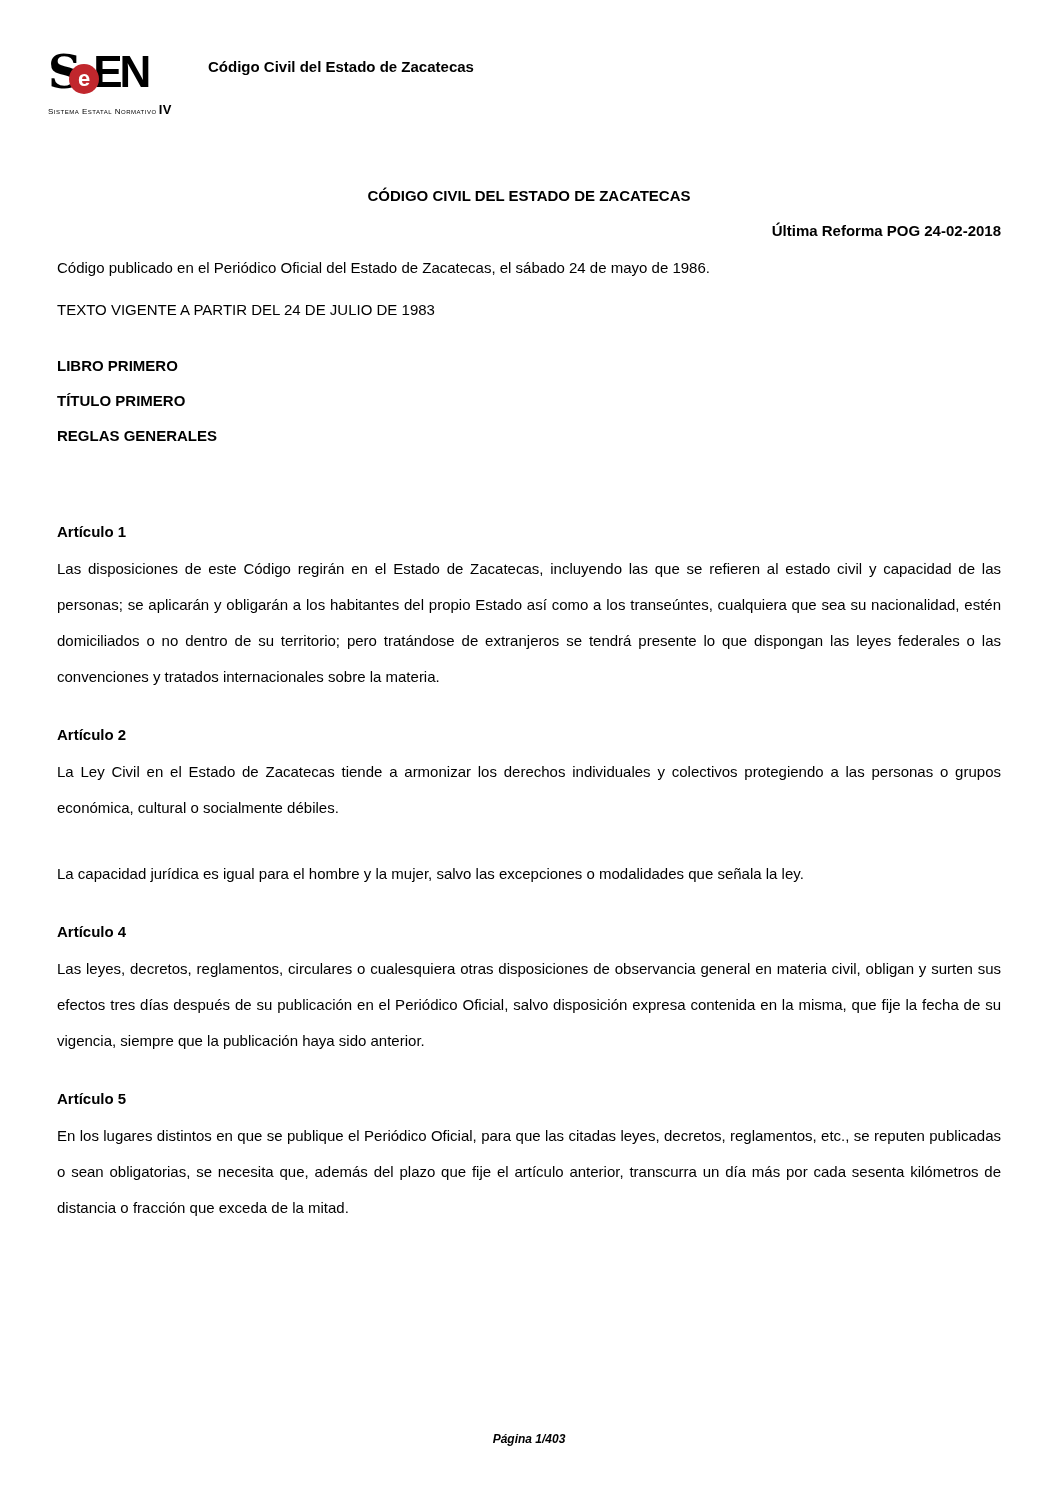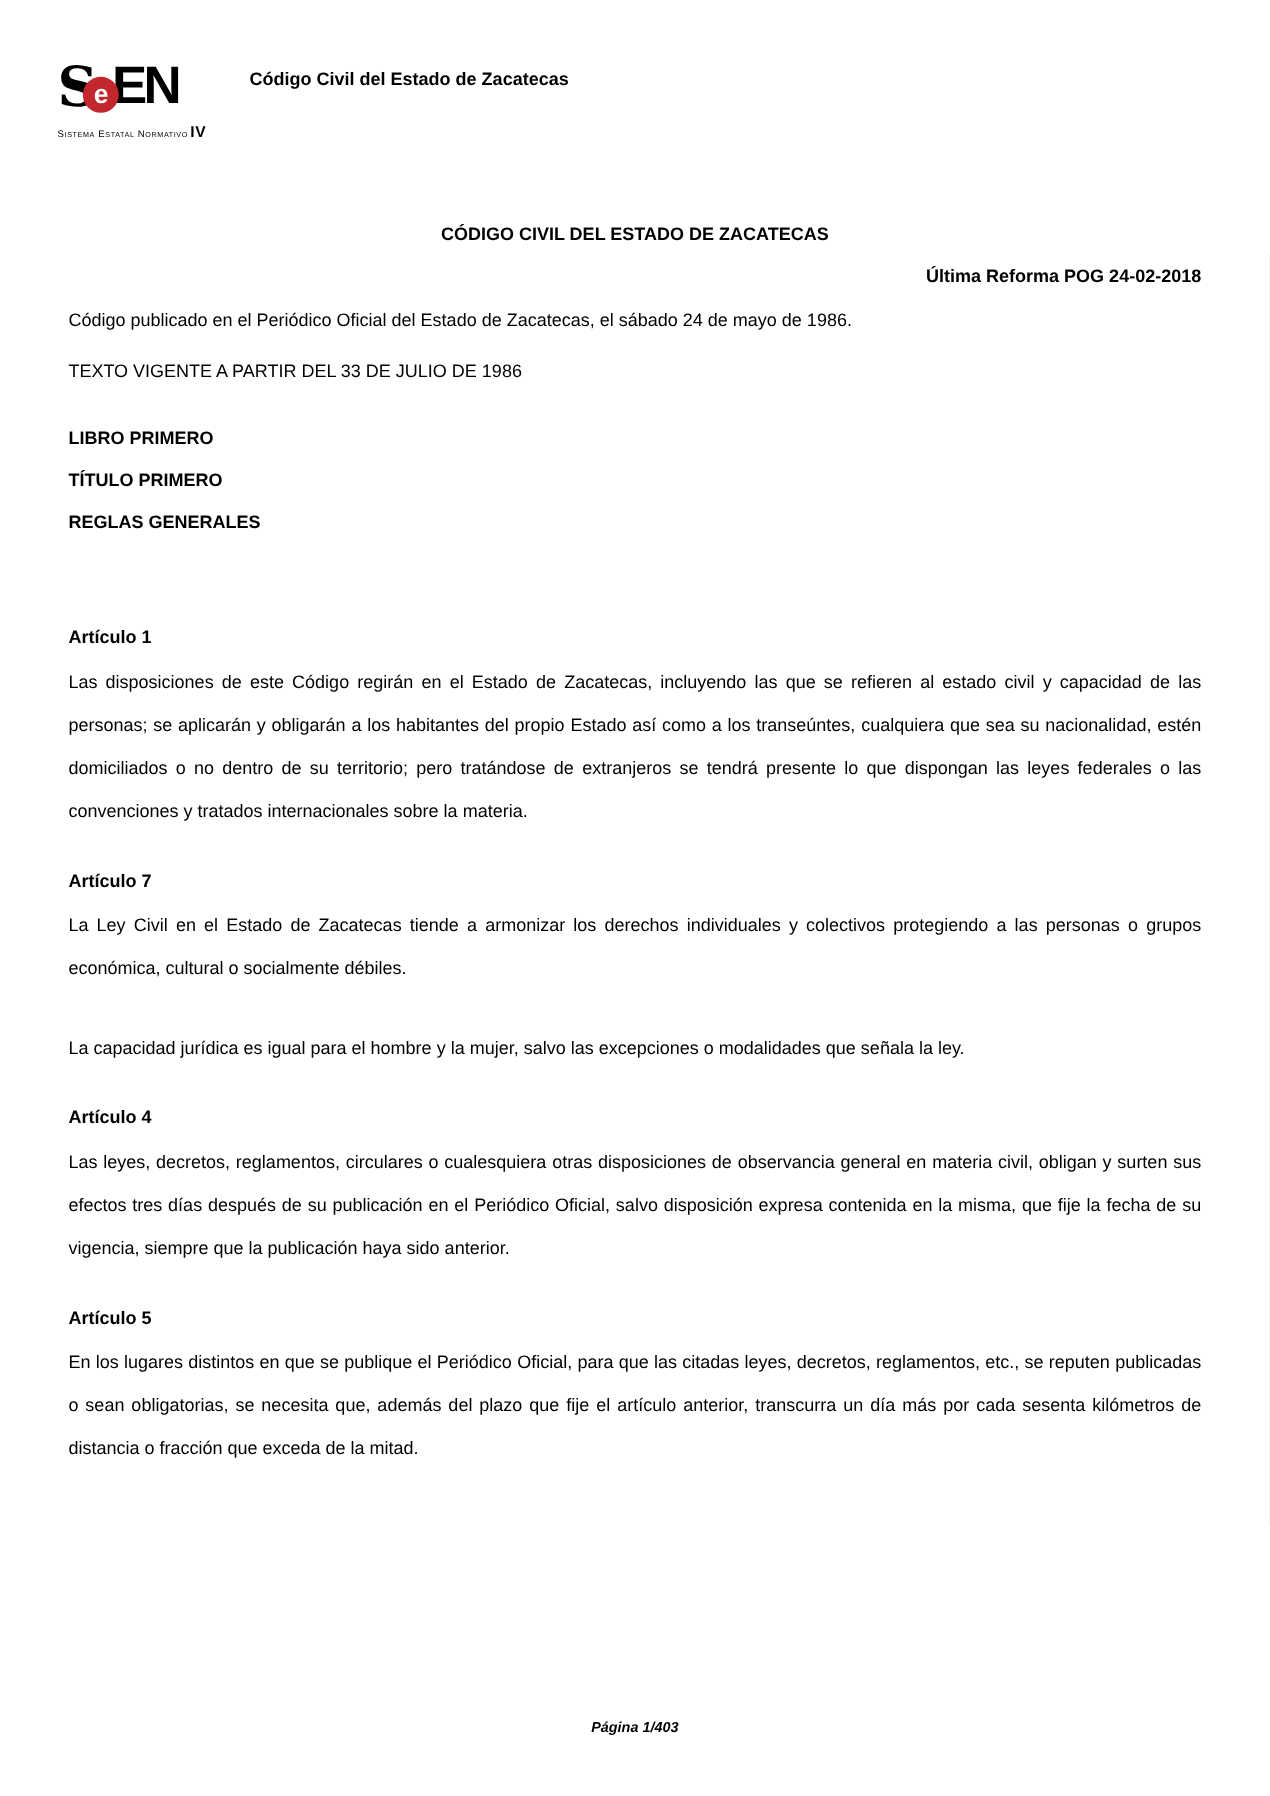--- a/index.html
+++ b/index.html
@@ -146,34 +146,34 @@
         <span>Sistema Estatal Normativo</span><span class="logo-iv">IV</span>
       </div>
     </div>
     <div class="header-doc-title">Código Civil del Estado de Zacatecas</div>
   </div>
 
   <main class="content">
     <h1 class="doc-title">CÓDIGO CIVIL DEL ESTADO DE ZACATECAS</h1>
     <div class="reform">Última Reforma POG 24-02-2018</div>
     <p class="pub">Código publicado en el Periódico Oficial del Estado de Zacatecas, el sábado 24 de mayo de 1986.</p>
-    <p class="vigente">TEXTO VIGENTE A PARTIR DEL 33 DE JULIO DE 1986</p>
+    <p class="vigente">TEXTO VIGENTE A PARTIR DEL 24 DE JULIO DE 1983</p>
 
     <h2 class="center-head gap-large">LIBRO PRIMERO</h2>
 
     <h2 class="center-head gap-xlarge">TÍTULO PRIMERO</h2>
     <h2 class="center-head">REGLAS GENERALES</h2>
 
     <section class="article first">
       <h3>Artículo 1</h3>
       <p>Las disposiciones de este Código regirán en el Estado de Zacatecas, incluyendo las que se refieren al estado civil y capacidad de las personas; se aplicarán y obligarán a los habitantes del propio Estado así como a los transeúntes, cualquiera que sea su nacionalidad, estén domiciliados o no dentro de su territorio; pero tratándose de extranjeros se tendrá presente lo que dispongan las leyes federales o las convenciones y tratados internacionales sobre la materia.</p>
     </section>
 
     <section class="article">
-      <h3>Artículo 7</h3>
+      <h3>Artículo 2</h3>
       <p>La Ley Civil en el Estado de Zacatecas tiende a armonizar los derechos individuales y colectivos protegiendo a las personas o grupos económica, cultural o socialmente débiles.</p>
     </section>
 
     <section class="article">
       <p>La capacidad jurídica es igual para el hombre y la mujer, salvo las excepciones o modalidades que señala la ley.</p>
     </section>
 
     <section class="article">
       <h3>Artículo 4</h3>
       <p>Las leyes, decretos, reglamentos, circulares o cualesquiera otras disposiciones de observancia general en materia civil, obligan y surten sus efectos tres días después de su publicación en el Periódico Oficial, salvo disposición expresa contenida en la misma, que fije la fecha de su vigencia, siempre que la publicación haya sido anterior.</p>

